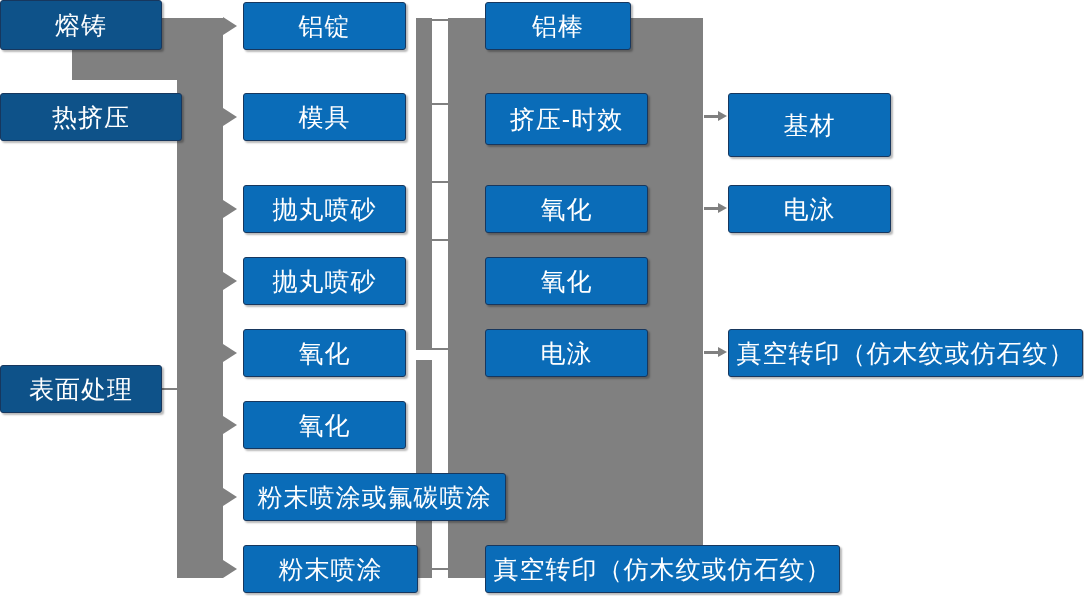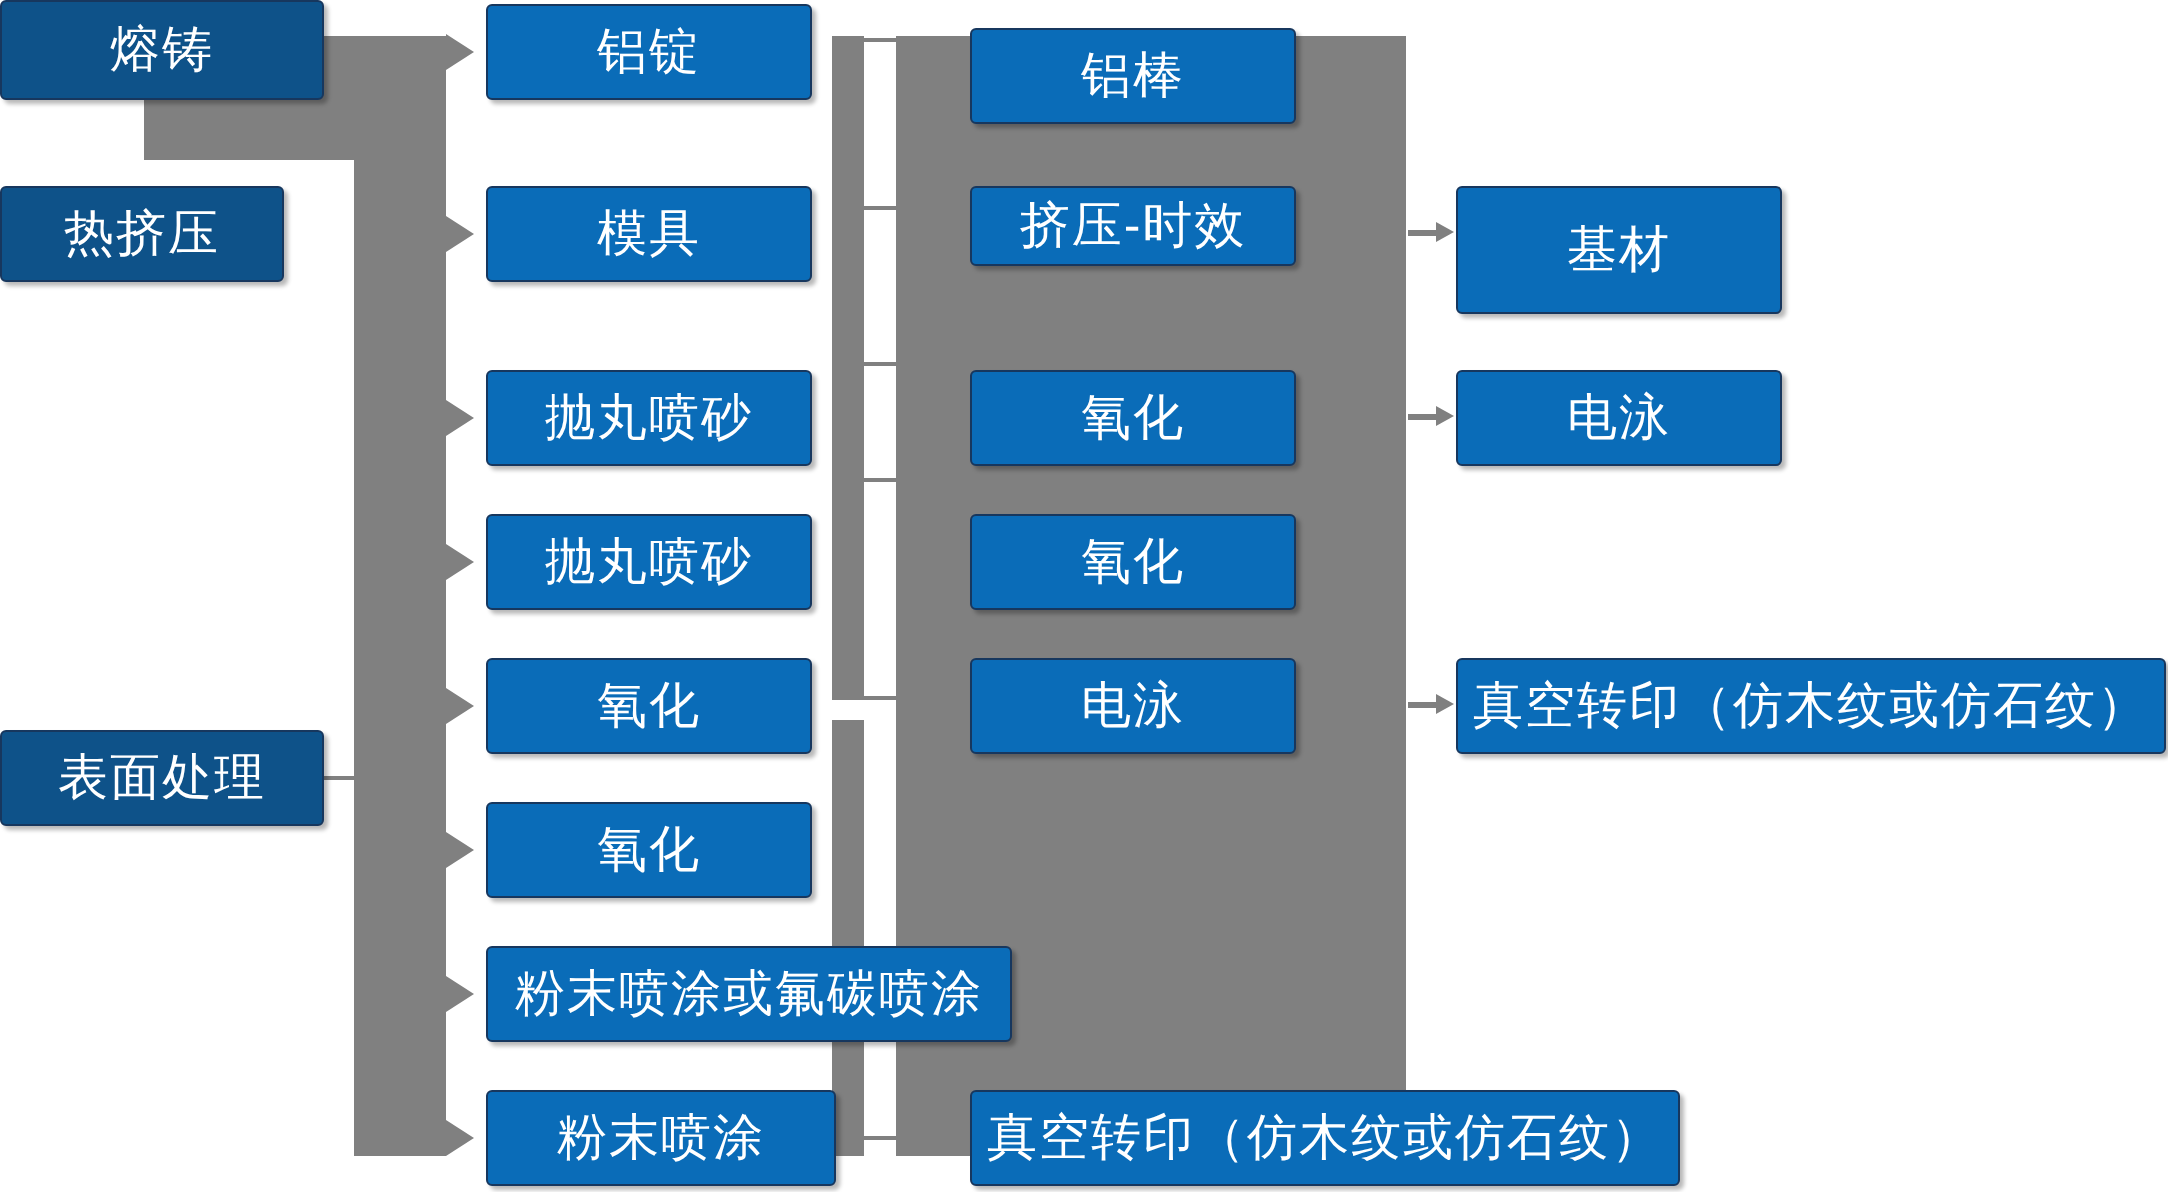--- a/index.html
+++ b/index.html
@@ -96,21 +96,21 @@
   <div class="gray" style="left:448px; top:18px; width:255px; height:560px;"></div>
 
   <div class="mini-arrow" style="left:704px; top:115px; width:14px;"></div>
   <div class="mini-arrow" style="left:704px; top:207px; width:14px;"></div>
   <div class="mini-arrow" style="left:704px; top:351px; width:14px;"></div>
 
   <div id="nodes">
       <div class="box dark" style="left: 0px; top: 0px; width: 162px; height: 50px;">
         <span class="lbl">熔铸</span>
       </div>
-      <div class="box dark" style="left: 0px; top: 93px; width: 142px; height: 48px;">
+      <div class="box dark" style="left: 0px; top: 93px; width: 182px; height: 48px;">
         <span class="lbl">热挤压</span>
       </div>
       <div class="box dark" style="left: 0px; top: 365px; width: 162px; height: 48px;">
         <span class="lbl">表面处理</span>
       </div>
       <div class="box light" style="left: 243px; top: 2px; width: 163px; height: 48px;">
         <span class="lbl">铝锭</span>
       </div>
       <div class="box light" style="left: 243px; top: 93px; width: 163px; height: 48px;">
         <span class="lbl">模具</span>
@@ -126,24 +126,24 @@
       </div>
       <div class="box light" style="left: 243px; top: 401px; width: 163px; height: 48px;">
         <span class="lbl">氧化</span>
       </div>
       <div class="box light" style="left: 243px; top: 473px; width: 263px; height: 48px; align-items: center;">
         <span class="lbl">粉末喷涂或氟碳喷涂</span>
       </div>
       <div class="box light" style="left: 243px; top: 545px; width: 175px; height: 48px;">
         <span class="lbl">粉末喷涂</span>
       </div>
-      <div class="box light" style="left: 485px; top: 14px; width: 163px; height: 48px;">
+      <div class="box light" style="left: 485px; top: 2px; width: 146px; height: 48px;">
         <span class="lbl">铝棒</span>
       </div>
-      <div class="box light" style="left: 485px; top: 93px; width: 163px; height: 40px;">
+      <div class="box light" style="left: 485px; top: 93px; width: 163px; height: 52px;">
         <span class="lbl">挤压-时效</span>
       </div>
       <div class="box light" style="left: 485px; top: 185px; width: 163px; height: 48px;">
         <span class="lbl">氧化</span>
       </div>
       <div class="box light" style="left: 485px; top: 257px; width: 163px; height: 48px;">
         <span class="lbl">氧化</span>
       </div>
       <div class="box light" style="left: 485px; top: 329px; width: 163px; height: 48px;">
         <span class="lbl">电泳</span>

